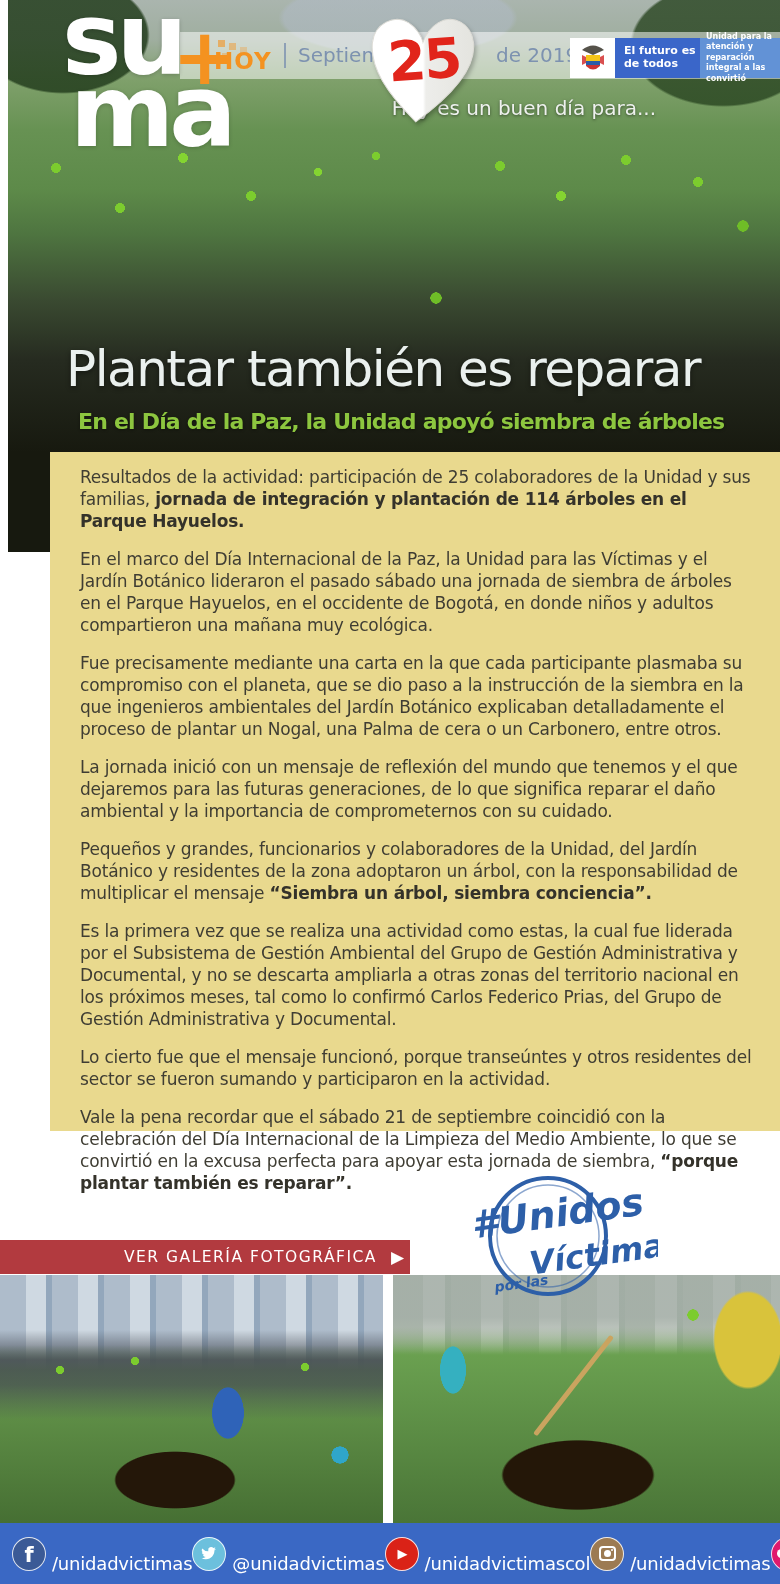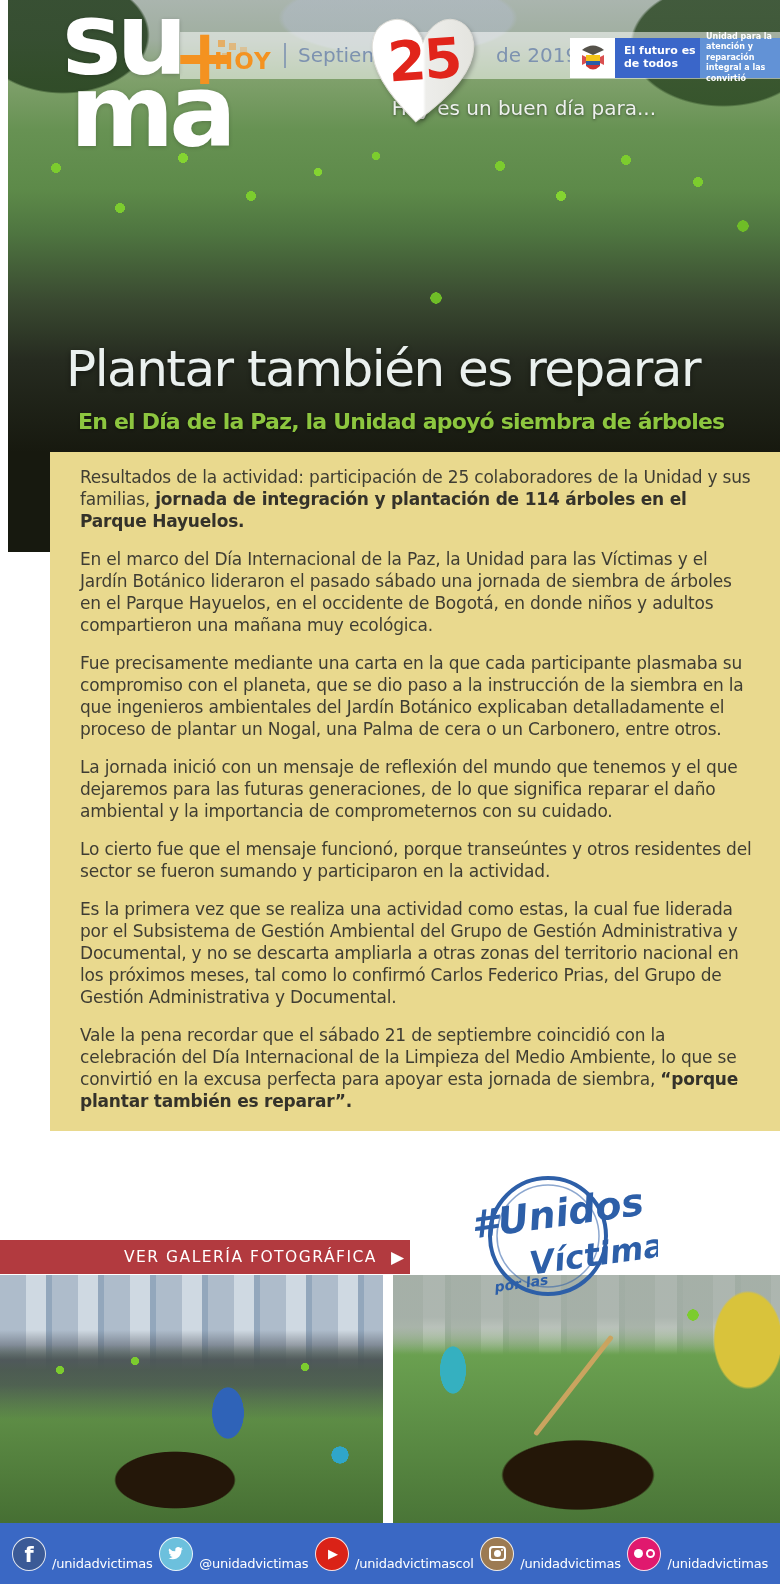--- a/index.html
+++ b/index.html
@@ -113,21 +113,21 @@
   
   .social-footer{position:absolute;left:0;top:1523px;width:780px;height:61px;background:#3a68c4;z-index:2;
                  display:flex;align-items:center;justify-content:space-between;padding:0 12px;box-sizing:border-box;}
   .social-item{display:flex;align-items:center;gap:6px;text-decoration:none;}
   .icon-circle{width:34px;height:34px;border-radius:50%;border:1.5px solid rgba(255,255,255,.85);
                display:flex;align-items:center;justify-content:center;box-sizing:border-box;flex:0 0 auto;}
   .fb{background:#3b5a96;} .tw{background:#6cc0dd;} .yt{background:#da2217;}
   .ig{background:#9c7a52;} .fl{background:#e0196e;}
   .fb-glyph{color:#fff;font-weight:700;font-size:21px;line-height:1;margin-top:3px;}
   .yt-glyph{color:#fff;font-size:13px;line-height:1;margin-left:2px;}
-  .handle{color:#fff;font-size:13px;letter-spacing:-.2px;margin-top:19px;}
+  .handle{color:#fff;font-size:18px;letter-spacing:-.2px;margin-top:19px;}
   .cam{width:17px;height:15px;border:2px solid #fff;border-radius:4px;position:relative;box-sizing:border-box;}
   .cam-lens{position:absolute;left:3px;top:2px;width:7px;height:7px;border-radius:50%;background:#fff;}
   .cam-dot{position:absolute;right:1px;top:1px;width:2px;height:2px;border-radius:50%;background:#fff;}
   .fl-dots{display:flex;gap:3px;align-items:center;}
   .fl-solid{width:9px;height:9px;border-radius:50%;background:#fff;}
   .fl-ring{width:9px;height:9px;border-radius:50%;border:2px solid #fff;box-sizing:border-box;}
 </style>
 </head>
 <body>
 
@@ -186,22 +186,23 @@
 
     <h1 class="hero-title" style="margin:0;">Plantar también es reparar</h1>
     <h2 class="hero-subtitle" style="margin:12px;">En el Día de la Paz, la Unidad apoyó siembra de árboles</h2>
   </div>
 
   <div class="content-box">
     <p><span>Resultados de la actividad: participación de 25 colaboradores de la Unidad y sus familias, </span><strong>jornada de integración y plantación de 114 árboles en el Parque Hayuelos.</strong></p>
     <p><span>En el marco del Día Internacional de la Paz, la Unidad para las Víctimas y el Jardín Botánico lideraron el pasado sábado una jornada de siembra de árboles en el Parque Hayuelos, en el occidente de Bogotá, en donde niños y adultos compartieron una mañana muy ecológica.</span></p>
     <p><span>Fue precisamente mediante una carta en la que cada participante plasmaba su compromiso con el planeta, que se dio paso a la instrucción de la siembra en la que ingenieros ambientales del Jardín Botánico explicaban detalladamente el proceso de plantar un Nogal, una Palma de cera o un Carbonero, entre otros.</span></p>
     <p><span>La jornada inició con un mensaje de reflexión del mundo que tenemos y el que dejaremos para las futuras generaciones, de lo que significa reparar el daño ambiental y la importancia de comprometernos con su cuidado.</span></p>
+    <p><span>Pequeños y grandes, funcionarios y colaboradores de la Unidad, del Jardín Botánico y residentes de la zona adoptaron un árbol, con la responsabilidad de multiplicar el mensaje </span><strong>“Siembra un árbol, siembra conciencia”.</strong></p>
+    <p><span>Es la primera vez que se realiza una actividad como estas, la cual fue liderada por el Subsistema de Gestión Ambiental del Grupo de Gestión Administrativa y Documental, y no se descarta ampliarla a otras zonas del territorio nacional en los próximos meses, tal como lo confirmó Carlos Federico Prias, del Grupo de Gestión Administrativa y Documental.</span></p>
     <p><span>Lo cierto fue que el mensaje funcionó, porque transeúntes y otros residentes del sector se fueron sumando y participaron en la actividad.</span></p>
-    <p><span>Es la primera vez que se realiza una actividad como estas, la cual fue liderada por el Subsistema de Gestión Ambiental del Grupo de Gestión Administrativa y Documental, y no se descarta ampliarla a otras zonas del territorio nacional en los próximos meses, tal como lo confirmó Carlos Federico Prias, del Grupo de Gestión Administrativa y Documental.</span></p>
     <p><span>Vale la pena recordar que el sábado 21 de septiembre coincidió con la celebración del Día Internacional de la Limpieza del Medio Ambiente, lo que se convirtió en la excusa perfecta para apoyar esta jornada de siembra, </span><strong>“porque plantar también es reparar”.</strong></p>
   </div>
 
   <button class="gallery-button">
     <span class="label">VER GALERÍA FOTOGRÁFICA</span>
     <span class="arrow">▶</span>
   </button>
 
   <div class="stamp">
     <svg width="210" height="142" viewBox="0 0 210 142">

